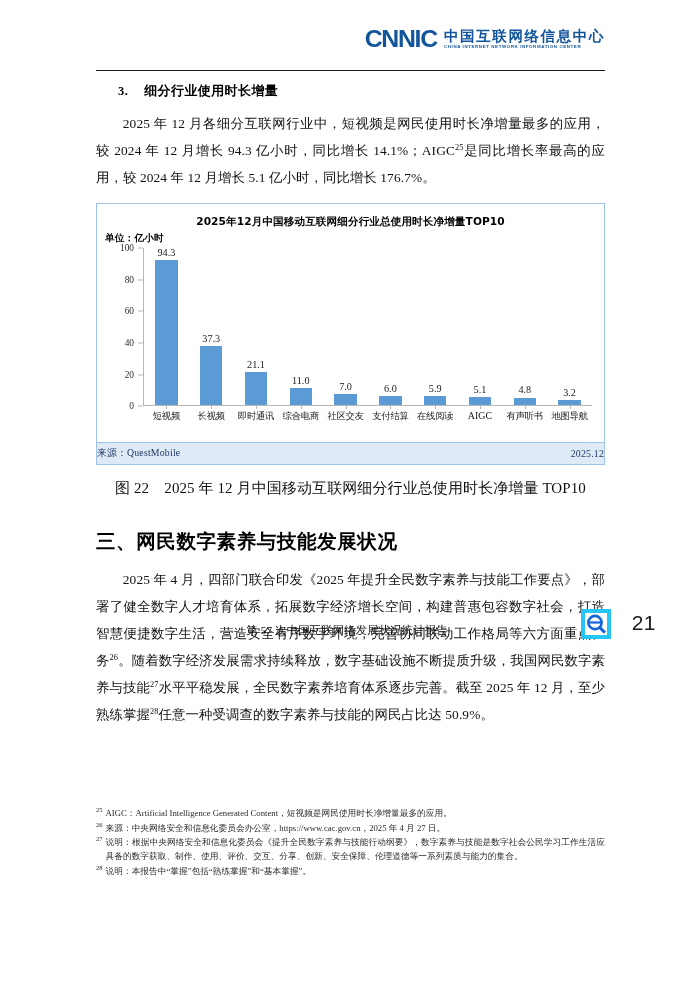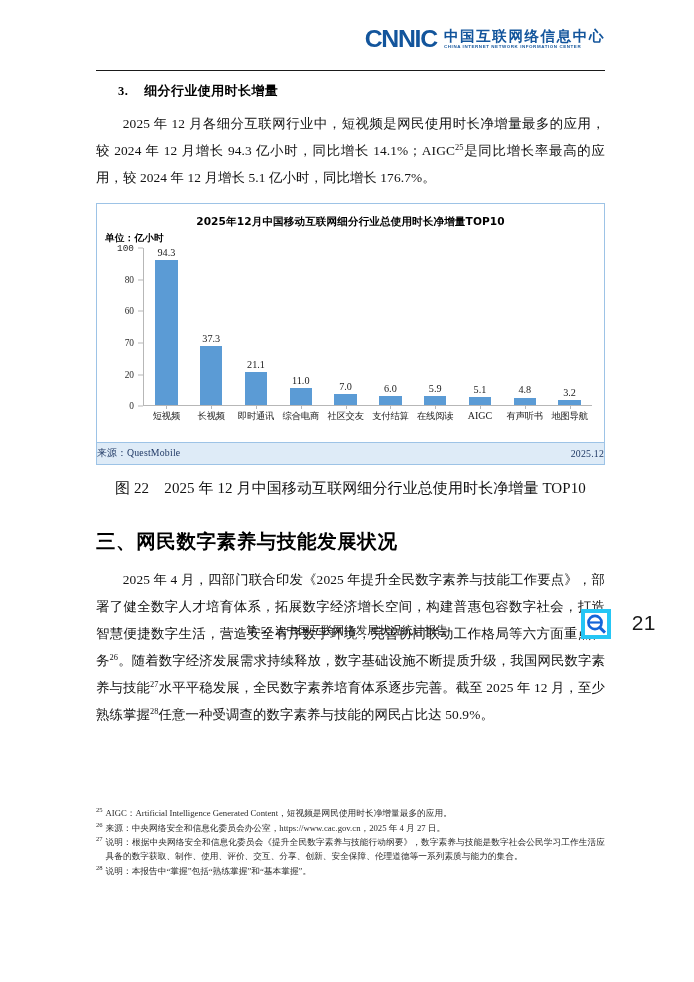--- a/index.html
+++ b/index.html
@@ -381,27 +381,27 @@
 
         <div class="chart-title">2025年12月中国移动互联网细分行业总使用时长净增量TOP10</div>
         <div class="chart-unit">单位：亿小时</div>
 
         <div class="plot">
           <div class="y-axis">
               <div class="y-tick" style="top: 158px;">0</div>
               <div class="y-tick-mark" style="top: 158px;"></div>
               <div class="y-tick" style="top: 126.4px;">20</div>
               <div class="y-tick-mark" style="top: 126.4px;"></div>
-              <div class="y-tick" style="top: 94.8px;">70</div>
+              <div class="y-tick" style="top: 94.8px;">40</div>
               <div class="y-tick-mark" style="top: 94.8px;"></div>
               <div class="y-tick" style="top: 63.2px;">60</div>
               <div class="y-tick-mark" style="top: 63.2px;"></div>
               <div class="y-tick" style="top: 31.6px; font-family: Liberation Serif, serif;">80</div>
               <div class="y-tick-mark" style="top: 31.6px;"></div>
-              <div class="y-tick" style="top: 0px; font-family: Liberation Mono, monospace;">100</div>
+              <div class="y-tick" style="top: 0px;">100</div>
               <div class="y-tick-mark" style="top: 0px;"></div>
             </div>
           <div class="axis-line-v"></div>
           <div class="bars">
               <div class="bar-slot">
                 <div class="bar-val">94.3</div>
                 <div class="bar" style="height: 148.994px; background: rgb(91, 155, 213);"></div>
                 <div class="bar-tick"></div>
               </div>
               <div class="bar-slot">

